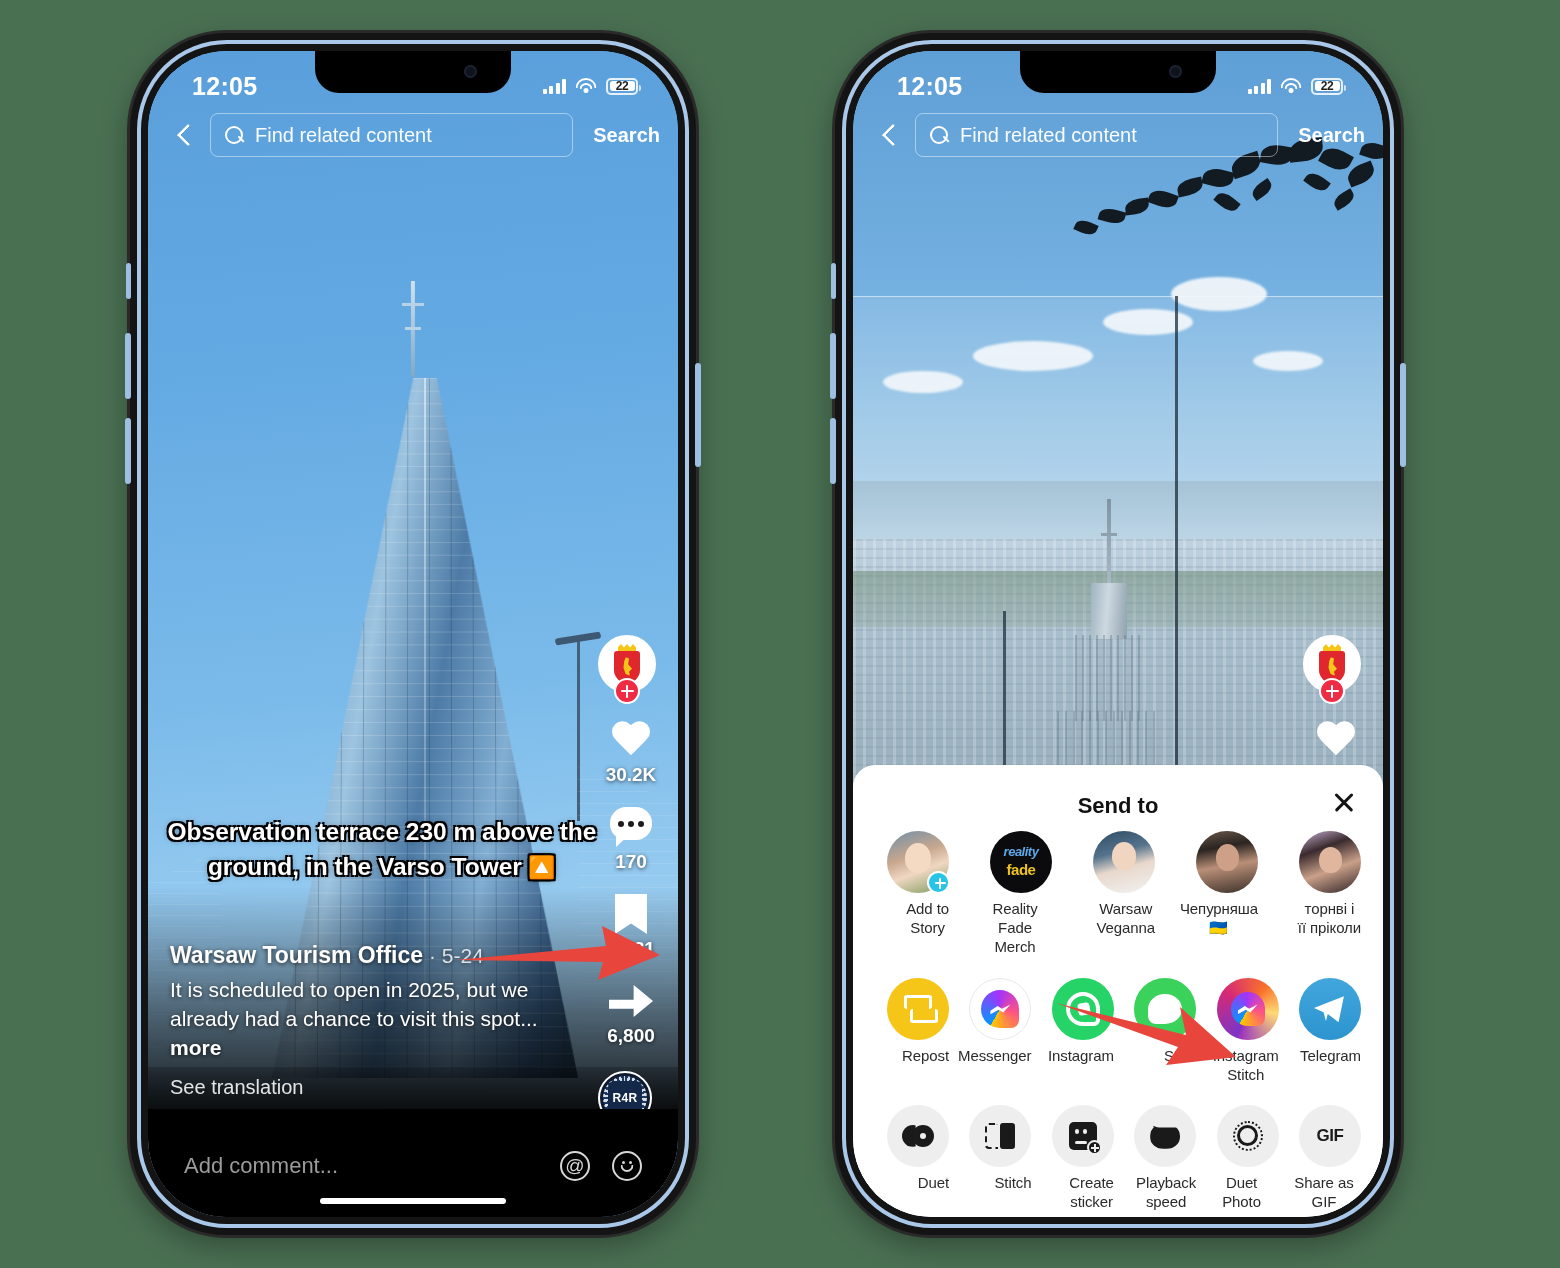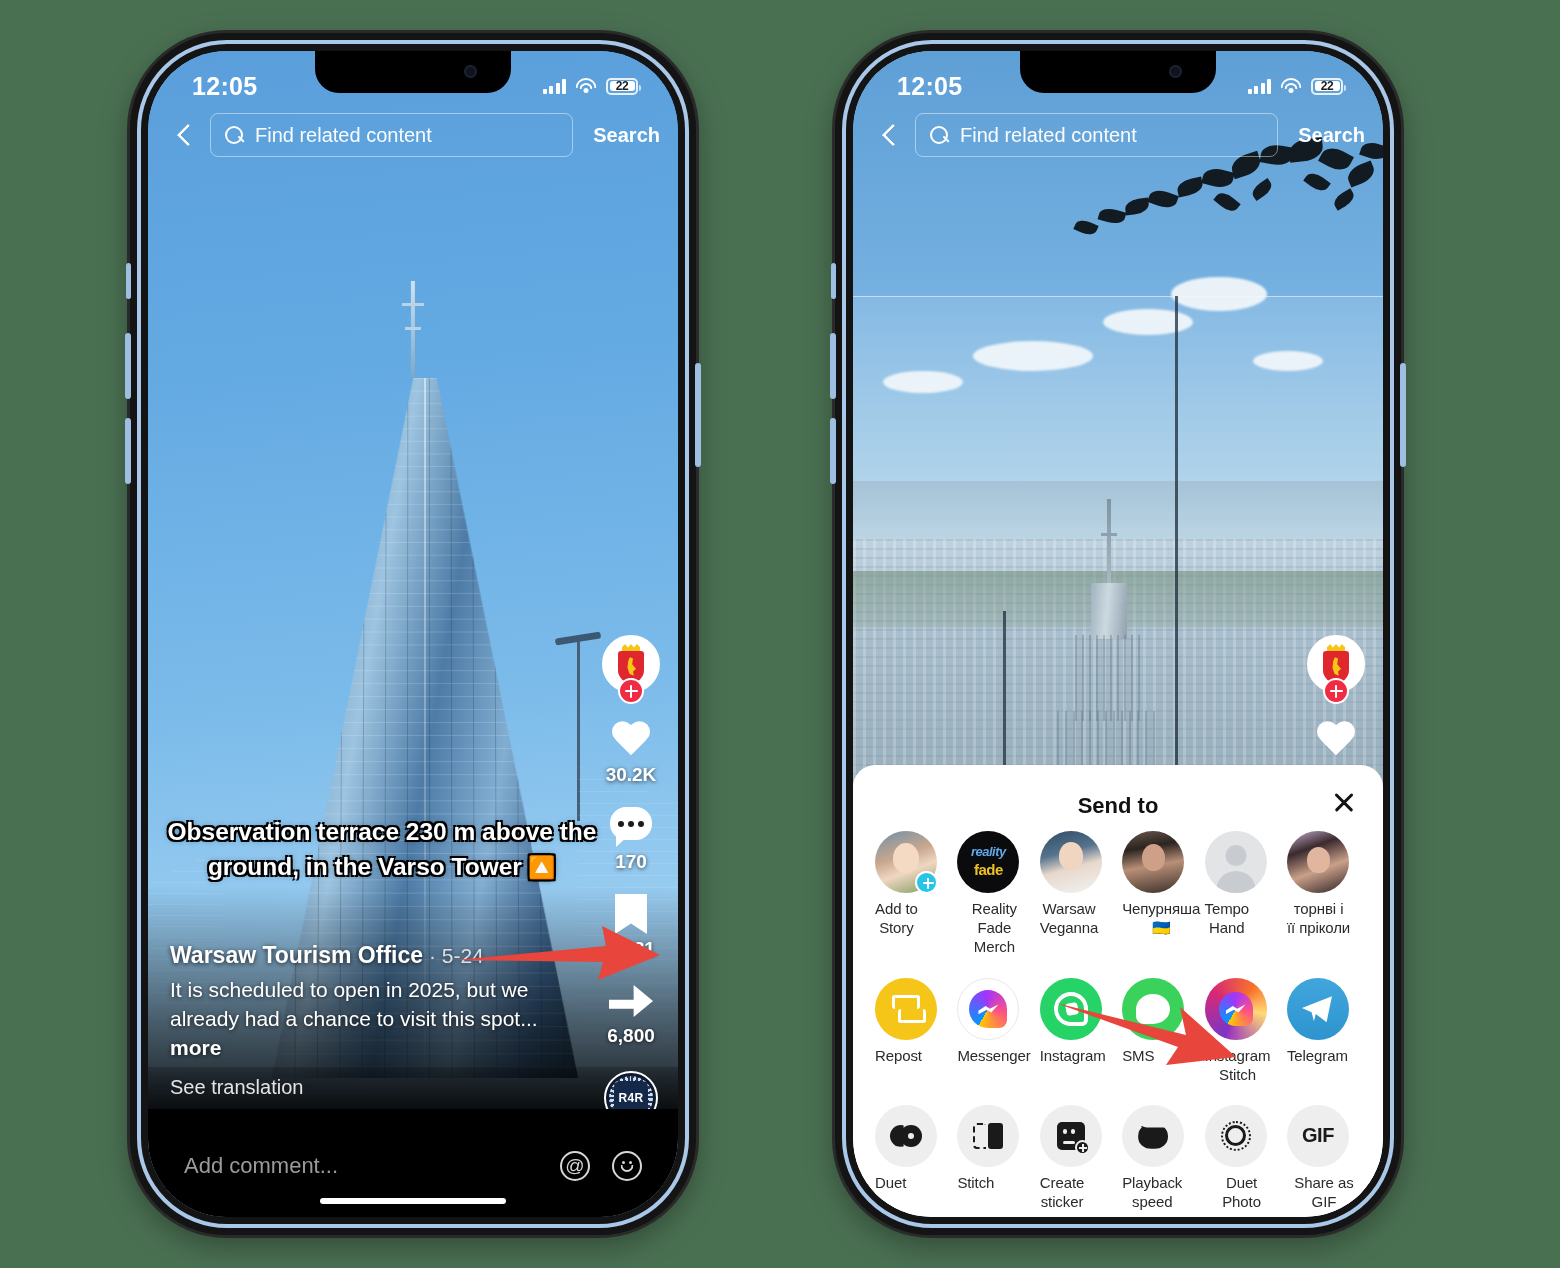--- a/index.html
+++ b/index.html
@@ -186,21 +186,21 @@
 
   
   .scrim {
     position:absolute; left:0; right:0; bottom:0; height:330px; z-index:12;
     background:linear-gradient(to bottom, rgba(0,0,0,0) 0%, rgba(0,0,0,.55) 40%, rgba(0,0,0,.92) 72%, #000 86%);
   }
 
   
   .rail-actions {
     position:absolute; right:14px; top:584px; width:66px; z-index:25;
-    display:flex; flex-direction:column; align-items:center; gap:6px;
+    display:flex; flex-direction:column; gap:6px;
   }
   .avatar-wrap { position:relative; width:58px; height:58px; margin-bottom:18px; }
   .avatar-ring {
     width:58px; height:58px; border-radius:50%; background:#fff;
     display:flex; align-items:center; justify-content:center; overflow:hidden;
     border:2px solid #fff;
   }
   .crest { width:34px; height:42px; position:relative; }
   .crest .shield {
     position:absolute; left:4px; top:8px; width:26px; height:32px;
@@ -383,21 +383,21 @@
     background:#141414; border-radius:2px;
   }
   .sheet-close::before{ transform:rotate(45deg); }
   .sheet-close::after { transform:rotate(-45deg); }
 
   .row { display:flex; justify-content:space-between; padding:0 22px; }
   .row.contacts { margin-top:2px; }
   .row.apps { margin-top:22px; }
   .row.actions { margin-top:20px; }
 
-  .cell { width:74px; display:flex; flex-direction:column; align-items:flex-start; }
+  .cell { width:74px; display:flex; flex-direction:column; align-items:flex-end; }
   .cell .label {
     margin-top:7px; font-size:15px; color:#2b2b2b; text-align:center;
     line-height:1.25; letter-spacing:-.1px;
   }
   .av { width:62px; height:62px; border-radius:50%; position:relative; overflow:hidden; }
   .av-plus {
     position:absolute; right:-1px; bottom:-1px; width:23px; height:23px;
     border-radius:50%; background:#27c4e8; border:2.5px solid #fff; z-index:3;
   }
   .av-plus::before{ content:""; position:absolute; left:5.5px; top:9px; width:11px; height:2.4px; background:#fff; border-radius:2px;}
@@ -481,21 +481,21 @@
   .g-sticker .plus::before{ content:""; position:absolute; left:2.5px; top:5px; width:8px; height:2px; background:#eeeeef;}
   .g-sticker .plus::after { content:""; position:absolute; left:5px; top:2.5px; width:2px; height:8px; background:#eeeeef;}
   .g-speed { width:30px; height:26px; position:relative; }
   .g-speed .gauge{ position:absolute; inset:0; background:#1a1a1a; border-radius:50% 50% 46% 46%;
     clip-path:polygon(0 18%,100% 18%,100% 100%,0 100%); }
   .g-speed .needle{ position:absolute; left:3px; top:3px; width:18px; height:12px; background:#1a1a1a;
     clip-path:polygon(0 0, 100% 60%, 20% 100%); }
   .g-live { width:30px; height:30px; border-radius:50%; position:relative;
     border:2.6px dotted #1a1a1a; display:flex; align-items:center; justify-content:center; }
   .g-live::before{ content:""; width:15px; height:15px; border-radius:50%; border:3px solid #1a1a1a; }
-  .g-gif { font-size:20px; font-weight:800; color:#1a1a1a; letter-spacing:-.4px; }
+  .g-gif { font-size:17px; font-weight:800; color:#1a1a1a; letter-spacing:-.4px; }
 
   
   .arrow-a {
     position:absolute; z-index:80; left:456px; top:920px; width:204px; height:70px;
   }
   .arrow-a svg, .arrow-b svg { display:block; overflow:visible; }
   .arrow-b {
     position:absolute; z-index:80; left:1050px; top:995px; width:186px; height:82px;
   }
 </style>
@@ -754,29 +754,20 @@
                 <span>Warsaw</span><br><span>Veganna</span>
               </div>
             </div>
             <div class="cell">
               <div class="av ph4"></div>
               <div class="label">
                 <span>Чепурняша</span><br><span>🇺🇦</span>
               </div>
             </div>
             <div class="cell">
-              <div class="av ph5">
-                  <div class="head"></div>
-                  <div class="body"></div>
-                </div>
-              <div class="label">
-                <span>Tempo</span><br><span>Hand</span>
-              </div>
-            </div>
-            <div class="cell">
               <div class="av ph6"></div>
               <div class="label">
                 <span>торнві і</span><br><span>її пріколи</span>
               </div>
             </div>
           </div>
 
           <div class="row apps">
             <div class="cell">
               <div class="appic a-repost">

